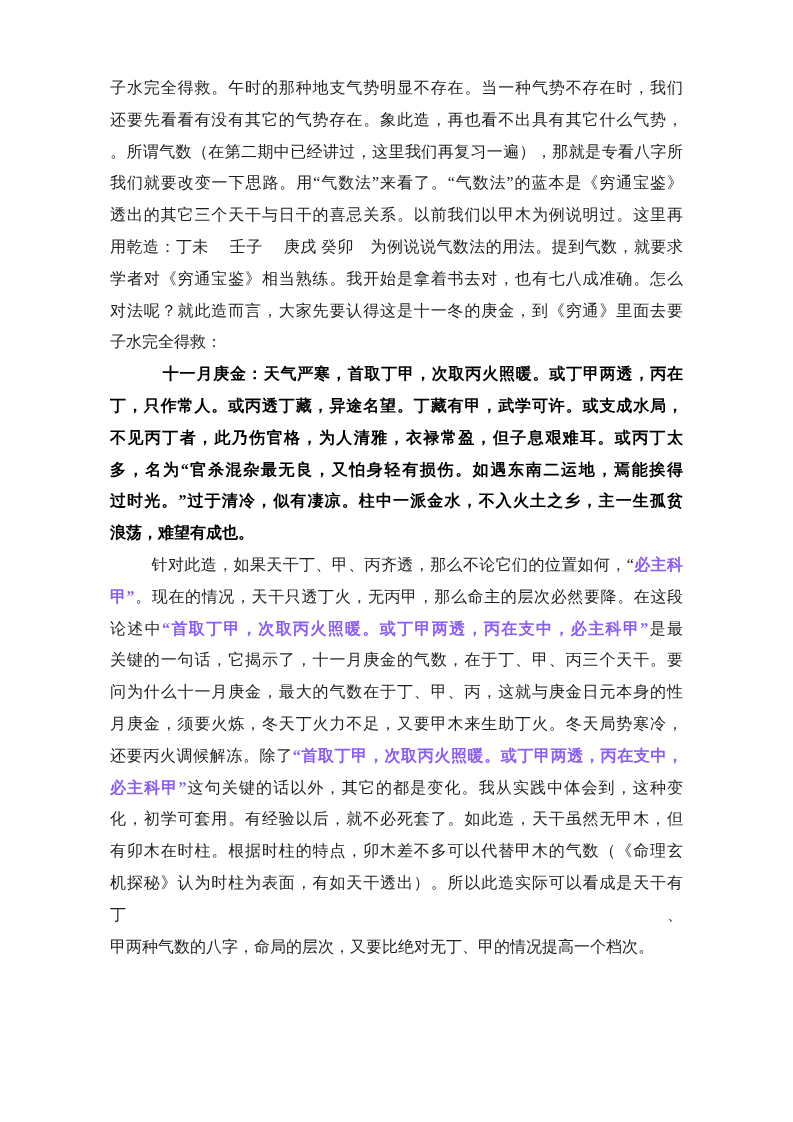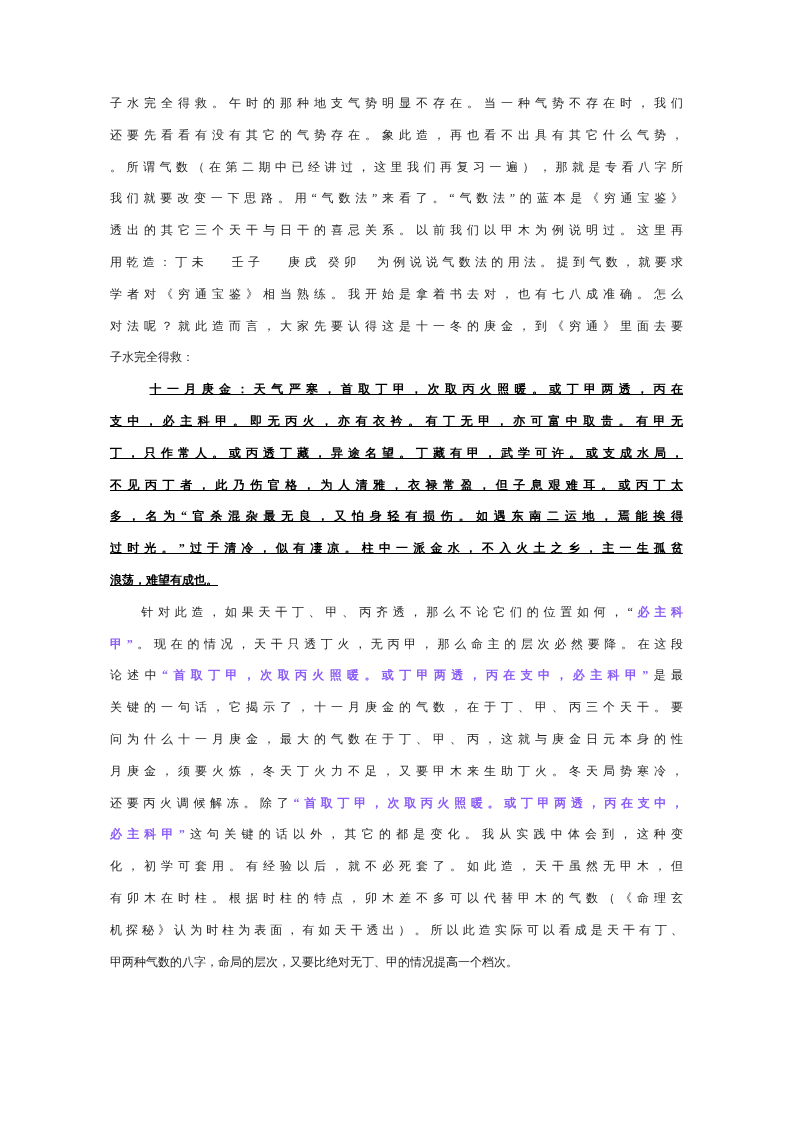--- a/index.html
+++ b/index.html
@@ -11,58 +11,57 @@
     position: relative;
     width: 793px;
     height: 1122px;
     background: #ffffff;
     overflow: hidden;
     font-family: "Liberation Serif", "DejaVu Serif", serif;
   }
   .content {
     position: absolute;
     left: 110px;
-    top: 88px;
+    top: 72px;
     width: 573px;
     color: #1e1e1e;
-    font-size: 12px;
+    font-size: 16px;
     line-height: 31.8px;
   }
   .para { margin: 0; }
   .tline {
     text-align: justify;
     text-align-last: justify;
     text-justify: inter-character;
     min-height: 31.8px;
   }
   .tline.nojust {
     text-align-last: left;
   }
-  .quote .tline span { font-weight: 700; color: #000000; text-decoration: underline; }
+  .quote .tline span { font-weight: 700; color: #000000; }
   span.bold { font-weight: 700; color: #8b5cf6; }
 </style>
 </head>
 <body>
 
 <div class="page">
   <div class="content">
       <div class="para">
         <div class="tline"><span>子水完全得救。午时的那种地支气势明显不存在。当一种气势不存在时，我们</span></div>
         <div class="tline"><span>还要先看看有没有其它的气势存在。象此造，再也看不出具有其它什么气势，</span></div>
         <div class="tline"><span>。所谓气数（在第二期中已经讲过，这里我们再复习一遍），那就是专看八字所</span></div>
         <div class="tline"><span>我们就要改变一下思路。用“气数法”来看了。“气数法”的蓝本是《穷通宝鉴》</span></div>
         <div class="tline"><span>透出的其它三个天干与日干的喜忌关系。以前我们以甲木为例说明过。这里再</span></div>
         <div class="tline"><span>用乾造：丁未　 壬子　 庚戌 癸卯　为例说说气数法的用法。提到气数，就要求</span></div>
         <div class="tline"><span>学者对《穷通宝鉴》相当熟练。我开始是拿着书去对，也有七八成准确。怎么</span></div>
         <div class="tline"><span>对法呢？就此造而言，大家先要认得这是十一冬的庚金，到《穷通》里面去要</span></div>
         <div class="tline nojust"><span>子水完全得救：</span></div>
       </div>
       <div class="para quote">
         <div class="tline" style="text-indent: 3.3em;"><span class="bold">十一月庚金：天气严寒，首取丁甲，次取丙火照暖。或丁甲两透，丙在</span></div>
-        <div class="tline"><span class="bold">支中，必主科甲。即无丙火，亦有衣衿。有丁无甲，亦可富中取贵。有甲无</span></div>
         <div class="tline"><span class="bold">丁，只作常人。或丙透丁藏，异途名望。丁藏有甲，武学可许。或支成水局，</span></div>
         <div class="tline"><span class="bold">不见丙丁者，此乃伤官格，为人清雅，衣禄常盈，但子息艰难耳。或丙丁太</span></div>
         <div class="tline"><span class="bold">多，名为“官杀混杂最无良，又怕身轻有损伤。如遇东南二运地，焉能挨得</span></div>
         <div class="tline"><span class="bold">过时光。”过于清冷，似有凄凉。柱中一派金水，不入火土之乡，主一生孤贫</span></div>
         <div class="tline nojust"><span class="bold">浪荡，难望有成也。</span></div>
       </div>
       <div class="para">
         <div class="tline" style="text-indent: 2.6em;"><span>针对此造，如果天干丁、甲、丙齐透，那么不论它们的位置如何，“</span><span class="bold">必主科</span></div>
         <div class="tline"><span class="bold">甲”</span><span>。现在的情况，天干只透丁火，无丙甲，那么命主的层次必然要降。在这段</span></div>
         <div class="tline"><span>论述中</span><span class="bold">“首取丁甲，次取丙火照暖。或丁甲两透，丙在支中，必主科甲”</span><span>是最</span></div>

